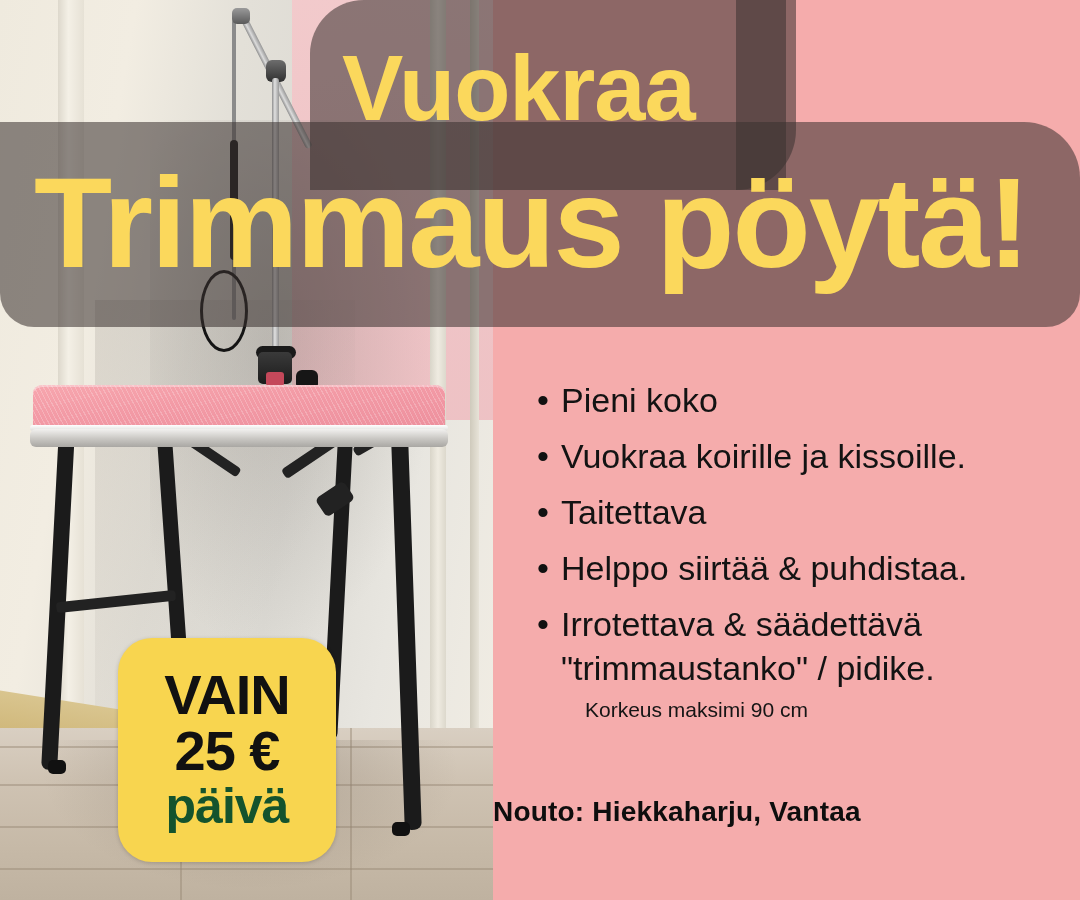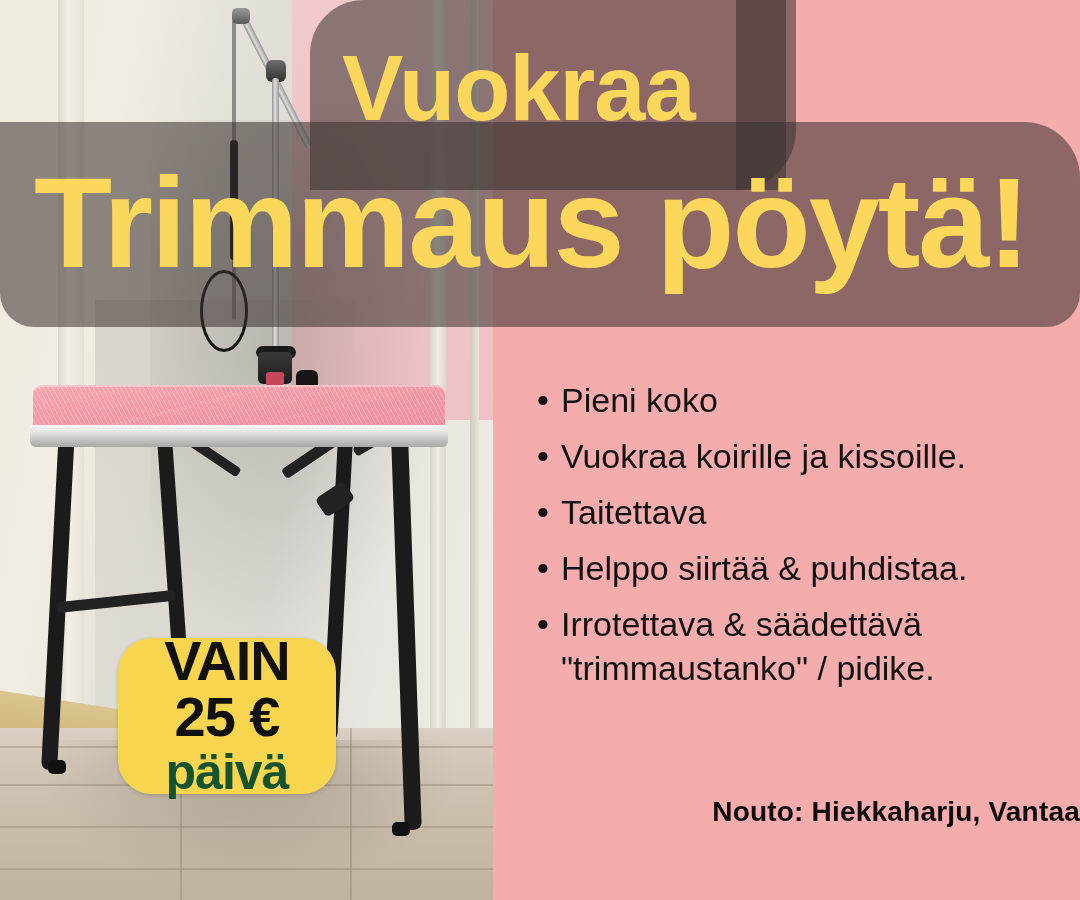--- a/index.html
+++ b/index.html
@@ -87,36 +87,36 @@
         background:rgba(58,50,48,.56);
         border-radius:0 56px 34px 34px;}
 
   .headline{position:absolute;left:0;top:0;width:876px;height:330px;z-index:6;}
   .hl1{position:absolute;left:342px;top:40px;color:#fbd85c;font-weight:700;
         font-size:92px;line-height:96px;letter-spacing:-1px;}
   .hl2{position:absolute;left:34px;top:158px;color:#fbd85c;font-weight:700;
         font-size:128px;line-height:130px;letter-spacing:-2px;white-space:nowrap;}
 
   
-  .badge{position:absolute;left:118px;top:638px;width:218px;height:156px;background:#f8d54f;
+  .badge{position:absolute;left:118px;top:638px;width:218px;height:224px;background:#f8d54f;
         border-radius:34px;z-index:8;display:flex;flex-direction:column;align-items:center;
         justify-content:center;box-shadow:0 1px 4px rgba(0,0,0,.18);}
   .badge-l1{font-size:56px;font-weight:700;color:#111;line-height:54px;letter-spacing:-1px;}
   .badge-l2{font-size:56px;font-weight:700;color:#111;line-height:58px;letter-spacing:-1px;}
   .badge-l3{font-size:50px;font-weight:700;color:#14532d;line-height:52px;letter-spacing:-1px;}
 
   
   .features{position:absolute;left:493px;top:330px;width:587px;height:570px;z-index:5;}
   .feat{position:relative;display:flex;align-items:flex-start;margin:0 0 0 44px;}
   .bullet{width:24px;flex:0 0 24px;font-size:34px;line-height:44px;color:#111;}
   .feat-txt{font-size:34px;line-height:44px;color:#131313;}
   .feat-txt.wrap{max-width:470px;}
   .sub{font-size:21px;line-height:28px;color:#151515;margin-left:40px;}
   .sub.indent{margin-left:92px;}
-  .contact{position:absolute;left:0;top:462px;width:587px;text-align:right;}
+  .contact{position:absolute;left:0;top:462px;width:587px;text-align:left;}
   .contact-l{font-size:28px;font-weight:700;color:#0e0e0e;line-height:40px;letter-spacing:.2px;}
 </style>
 </head>
 <body>
 
 <div class="poster">
 
   <div class="pink-panel"></div>
 
   <div class="photo">
@@ -206,19 +206,20 @@
 
     <div class="feat" style="margin-top:12px;">
       <span class="bullet">•</span>
       <span class="feat-txt">Helppo siirtää &amp; puhdistaa.</span>
     </div>
 
     <div class="feat" style="margin-top:12px;">
       <span class="bullet">•</span>
       <span class="feat-txt wrap">Irrotettava &amp; säädettävä "trimmaustanko" / pidike.</span>
     </div>
+    <div class="sub indent" style="margin-top:6px;">Korkeus maksimi 90 cm</div>
 
     <div class="contact">
       <div class="contact-l">Nouto: Hiekkaharju, Vantaa</div>
     </div>
   </div>
 
 </div>
 
 </body></html>

